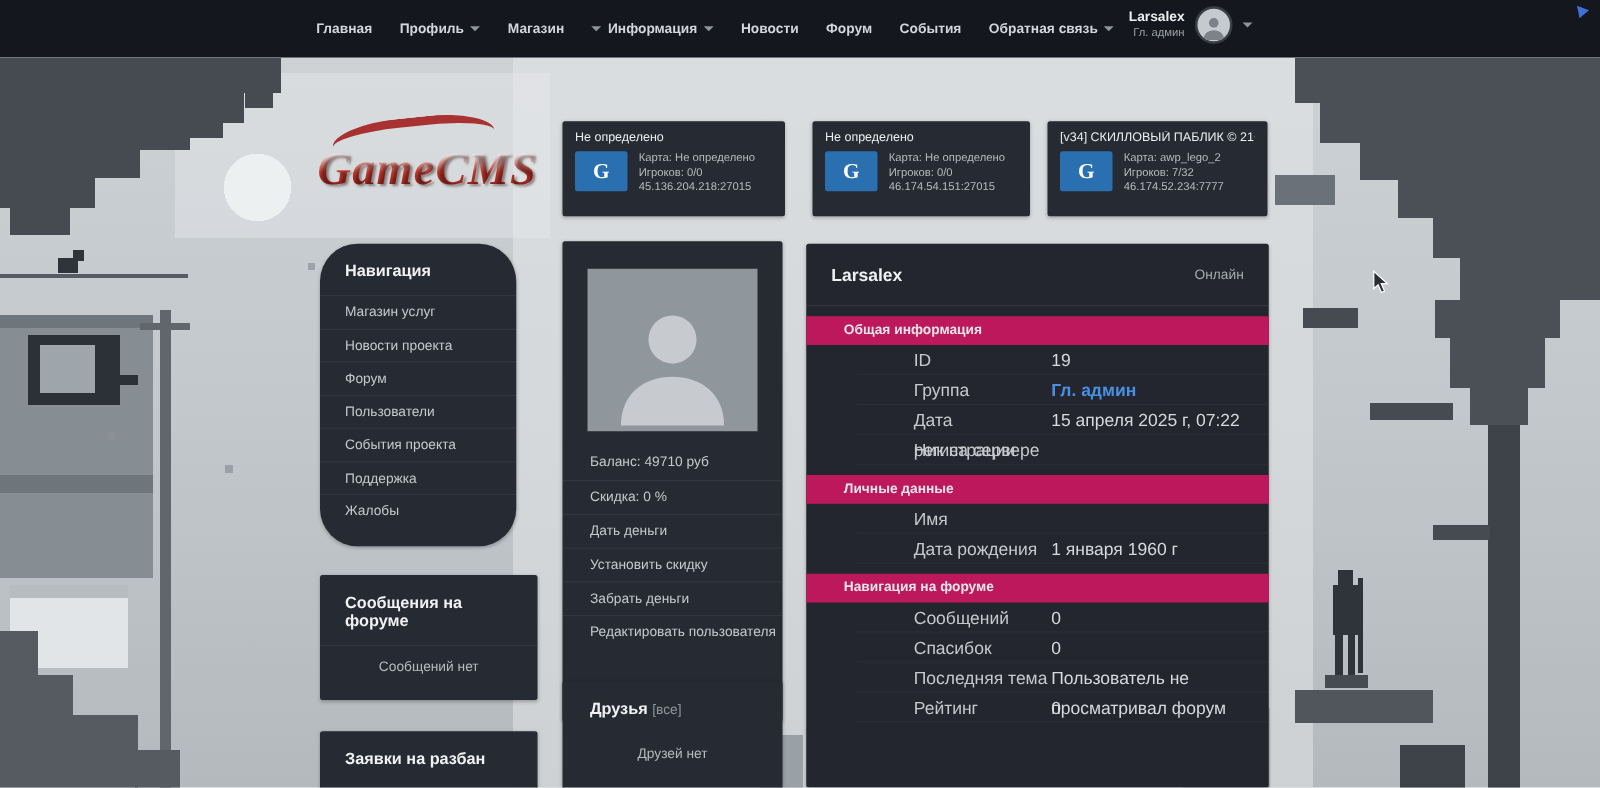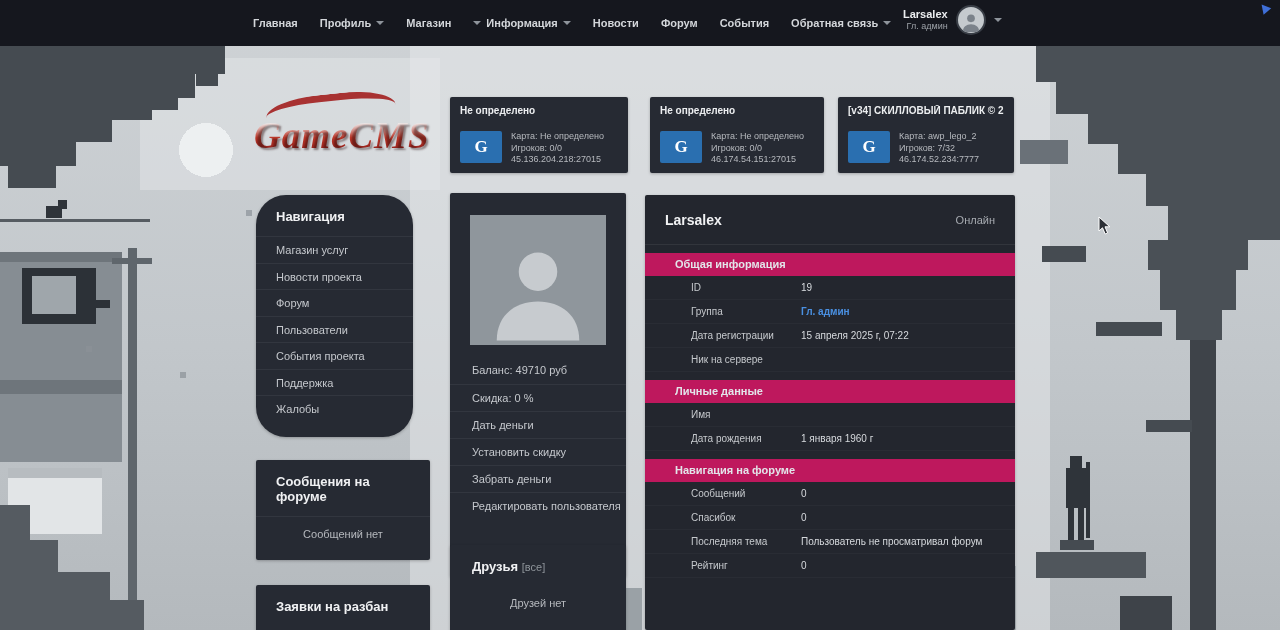--- a/index.html
+++ b/index.html
@@ -40,21 +40,21 @@
   .logo-swoosh { position:absolute; left:18px; top:2px; width:130px; height:34px;
     border-top:7px solid #a32020; border-radius:50%/60%; transform:rotate(-6deg); opacity:.9; }
   .logo-text { position:absolute; left:6px; top:22px; font-family:"Liberation Serif", serif;
     font-weight:700; font-size:37px; letter-spacing:1px; font-style:italic;
     background:linear-gradient(180deg,#f2f2f2 20%,#c0392b 55%,#7c1414 100%);
     -webkit-background-clip:text; background-clip:text; color:transparent;
     text-shadow:2px 2px 2px rgba(40,10,10,.45); }
 
   
   .server-card { top:97px; height:76px; padding:8px 10px; cursor:pointer; }
-  .server-title { font-size:10px; font-weight:700; color:#eceef0; margin-bottom:15px;
+  .server-title { font-size:10px; font-weight:400; color:#eceef0; margin-bottom:5px;
     white-space:nowrap; overflow:hidden; }
   .server-row { display:flex; }
   .server-icon { width:42px; height:32px; background:#2a6fb0; border-radius:2px;
     display:flex; align-items:center; justify-content:center;
     color:#fff; font-weight:700; font-size:17px; font-family:"Liberation Serif", serif; flex:none; }
   .server-lines { margin-left:9px; font-size:9px; line-height:11.5px; color:#b6b9be; }
 
   
   .nav-card { left:256px; top:195px; width:157px; height:242px;border-radius:30px; }
   .nav-list-item { padding:0 20px; height:26.5px; line-height:26.5px; font-size:11px;
@@ -79,22 +79,22 @@
   .friends-all { font-weight:400; font-size:11px; color:#8f959b; cursor:pointer; }
 
   
   .user-panel { left:645px; top:195px; width:370px; height:435px; background:#23262e; }
   .up-header { height:50px; display:flex; align-items:center; justify-content:space-between;
     padding:0 20px; border-bottom:1px solid rgba(255,255,255,.07); }
   .up-name { font-size:14px; font-weight:700; color:#f0f1f3; }
   .up-status { font-size:11px; color:#a7abb1; }
   .section-bar { height:23px; line-height:23px; background:#be185d; padding-left:30px;
     font-size:11px; font-weight:700; color:#e3e5ea; margin-top:8px; }
-  .urow { display:flex; padding-left:46px; height:24px; line-height:24px; font-size:10px;
-    border-bottom:1px solid rgba(255,255,255,.03); }
+  .urow { display:flex; padding-left:46px; height:24px; line-height:24px; font-size:14px;
+    border-bottom:1px solid rgba(255,255,255,.03);margin-left:40px; }
   .ulabel { width:110px; flex:none; color:#c6c9cd; }
   .uval { color:#d6d9dd; }
   .uval.link { color:#4a90e2; font-weight:700; cursor:pointer; }
 
   
   .mouse-cursor { position:absolute; left:1098px; top:216px; z-index:9; }
 </style>
 </head>
 <body>
 

